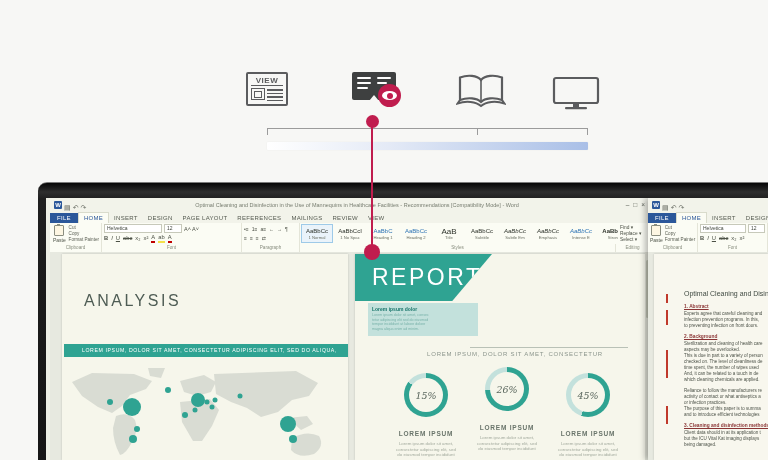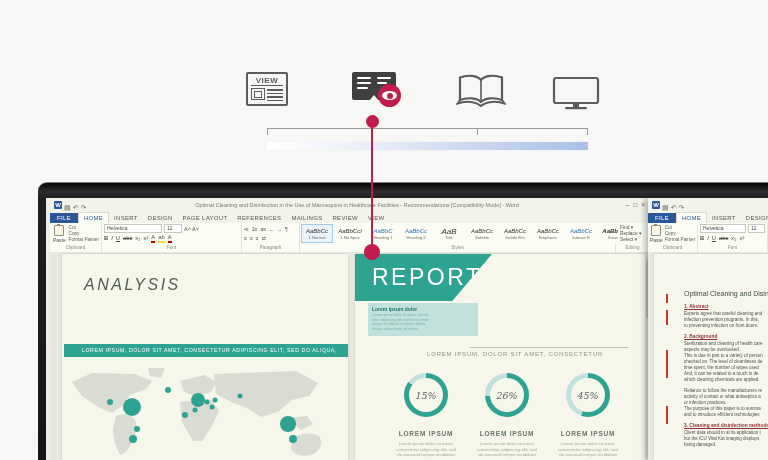--- a/index.html
+++ b/index.html
@@ -60,21 +60,21 @@
   .feff{display:flex;gap:3px;align-items:center;height:9px;margin-top:1px;}
   .feff span{font-size:5.8px;color:#4c5146;line-height:7px;}
   .feff .fx-b{font-weight:bold;} .feff .fx-i{font-style:italic;} .feff .fx-u{text-decoration:underline;}
   .feff .fx-strike{text-decoration:line-through;}
   .feff .clr-a{border-bottom:2px solid #c00000;} .feff .clr-h{border-bottom:2px solid #f3e14a;}
   .paric{display:flex;gap:3px;align-items:center;height:9px;}
   .paric span{font-size:5px;color:#4c5146;white-space:nowrap;}
   .stylesbar{display:flex;gap:1px;align-items:stretch;overflow:hidden;flex:1;padding:1px 1px;}
   .stychip{width:30px;min-width:30px;background:#fbfcf4;border:1px solid transparent;display:flex;flex-direction:column;align-items:center;justify-content:center;}
   .stychip.sel{border:1px solid #9ecae8;background:#eaf3fa;}
-  .stychip .samp{font-size:6px;color:#2e332b;line-height:7px;font-style:italic;}
+  .stychip .samp{font-size:6px;color:#2e332b;line-height:7px;}
   .stychip .samp.acc{color:#2e74b5;}
   .stychip .samp.big{font-size:8px;}
   .stychip .samp.it{font-style:italic;}
   .stychip .samp.bo{font-weight:bold;}
   .stychip .lbl{font-size:4.2px;color:#6a6f62;white-space:nowrap;overflow:hidden;max-width:29px;}
   .editlist{display:flex;flex-direction:column;justify-content:center;gap:1px;width:32px;}
   .editlist span{font-size:4.8px;color:#4c5146;white-space:nowrap;}
   .glabels{position:absolute;left:0;right:0;top:46px;height:8px;background:#fbfcf4;border-bottom:1px solid #d6d8c8;display:flex;}
   .glabels span{font-size:4.6px;color:#8a8f80;text-align:center;line-height:8px;border-right:1px solid #e4e5d8;box-sizing:border-box;overflow:hidden;white-space:nowrap;}
   .docarea{position:absolute;left:0;right:0;top:54px;bottom:0;background:#e7e9e0;}
@@ -299,21 +299,21 @@
           <span style="width: 52px;">Clipboard</span>
           <span style="width: 140px;">Font</span>
           <span style="width: 58px;">Paragraph</span>
           <span style="flex: 1 1 0%;">Styles</span>
           <span style="width: 34px;">Editing</span>
         </div>
 
       <div class="docarea">
 
         <div class="page" style="left:12px;top:2px;width:286px;height:206px;">
-          <div class="abs an-head" style="left:22px;top:20px;font-style:italic;">ANALYSIS</div>
+          <div class="abs an-head" style="left:22px;top:36px;">ANALYSIS</div>
           <div class="abs teal-strip" id="left-banner" style="left: 2px; top: 90px; width: 278px; height: 13px; background: rgb(47, 163, 146);">LOREM IPSUM, DOLOR SIT AMET, CONSECTETUR ADIPISCING ELIT, SED DO ALIQUA,</div>
           <svg class="abs" style="left:2px;top:112px;" width="280" height="95" viewBox="0 0 280 95">
             <g fill="#d9dcd3">
               <path d="M8,16 L28,7 L70,8 L88,15 L82,23 L66,29 L58,40 L48,47 L34,41 L18,30 Z"></path>
               <path d="M84,2 L101,2 L97,12 L86,10 Z"></path>
               <path d="M52,50 Q64,45 71,54 Q75,64 68,76 Q62,88 56,89 Q49,76 49,62 Z"></path>
               <path d="M116,15 L140,9 L152,16 L147,26 L133,30 L120,26 Z"></path>
               <path d="M116,36 L146,33 L155,44 L148,60 L138,75 L129,75 L118,56 Z"></path>
               <path d="M150,8 L232,5 L254,17 L245,30 L228,34 L214,46 L197,51 L183,42 L167,36 L152,28 Z"></path>
               <path d="M224,52 L243,50 L249,58 L237,64 Z"></path>
@@ -360,21 +360,21 @@
                     <span class="donut-label">15%</span>
                   </div>
                 </div>
                 <div class="donut-cap">LOREM IPSUM</div>
                 <div class="donut-body">
                   <div>Lorem ipsum dolor sit amet,</div>
                   <div>consectetur adipiscing elit, sed</div>
                   <div>do eiusmod tempor incididunt</div>
                 </div>
               </div>
-              <div class="donut-col" style="left: 113px; top: 119px;">
+              <div class="donut-col" style="left: 113px; top: 113px;">
                 <div class="donut-ring" style="background: conic-gradient(from -93.6deg, rgb(195, 225, 220) 0deg, rgb(195, 225, 220) 26%, rgb(47, 163, 146) 26%, rgb(47, 163, 146) 100%);">
                   <div class="donut-hole">
                     <span class="donut-label">26%</span>
                   </div>
                 </div>
                 <div class="donut-cap">LOREM IPSUM</div>
                 <div class="donut-body">
                   <div>Lorem ipsum dolor sit amet,</div>
                   <div>consectetur adipiscing elit, sed</div>
                   <div>do eiusmod tempor incididunt</div>

